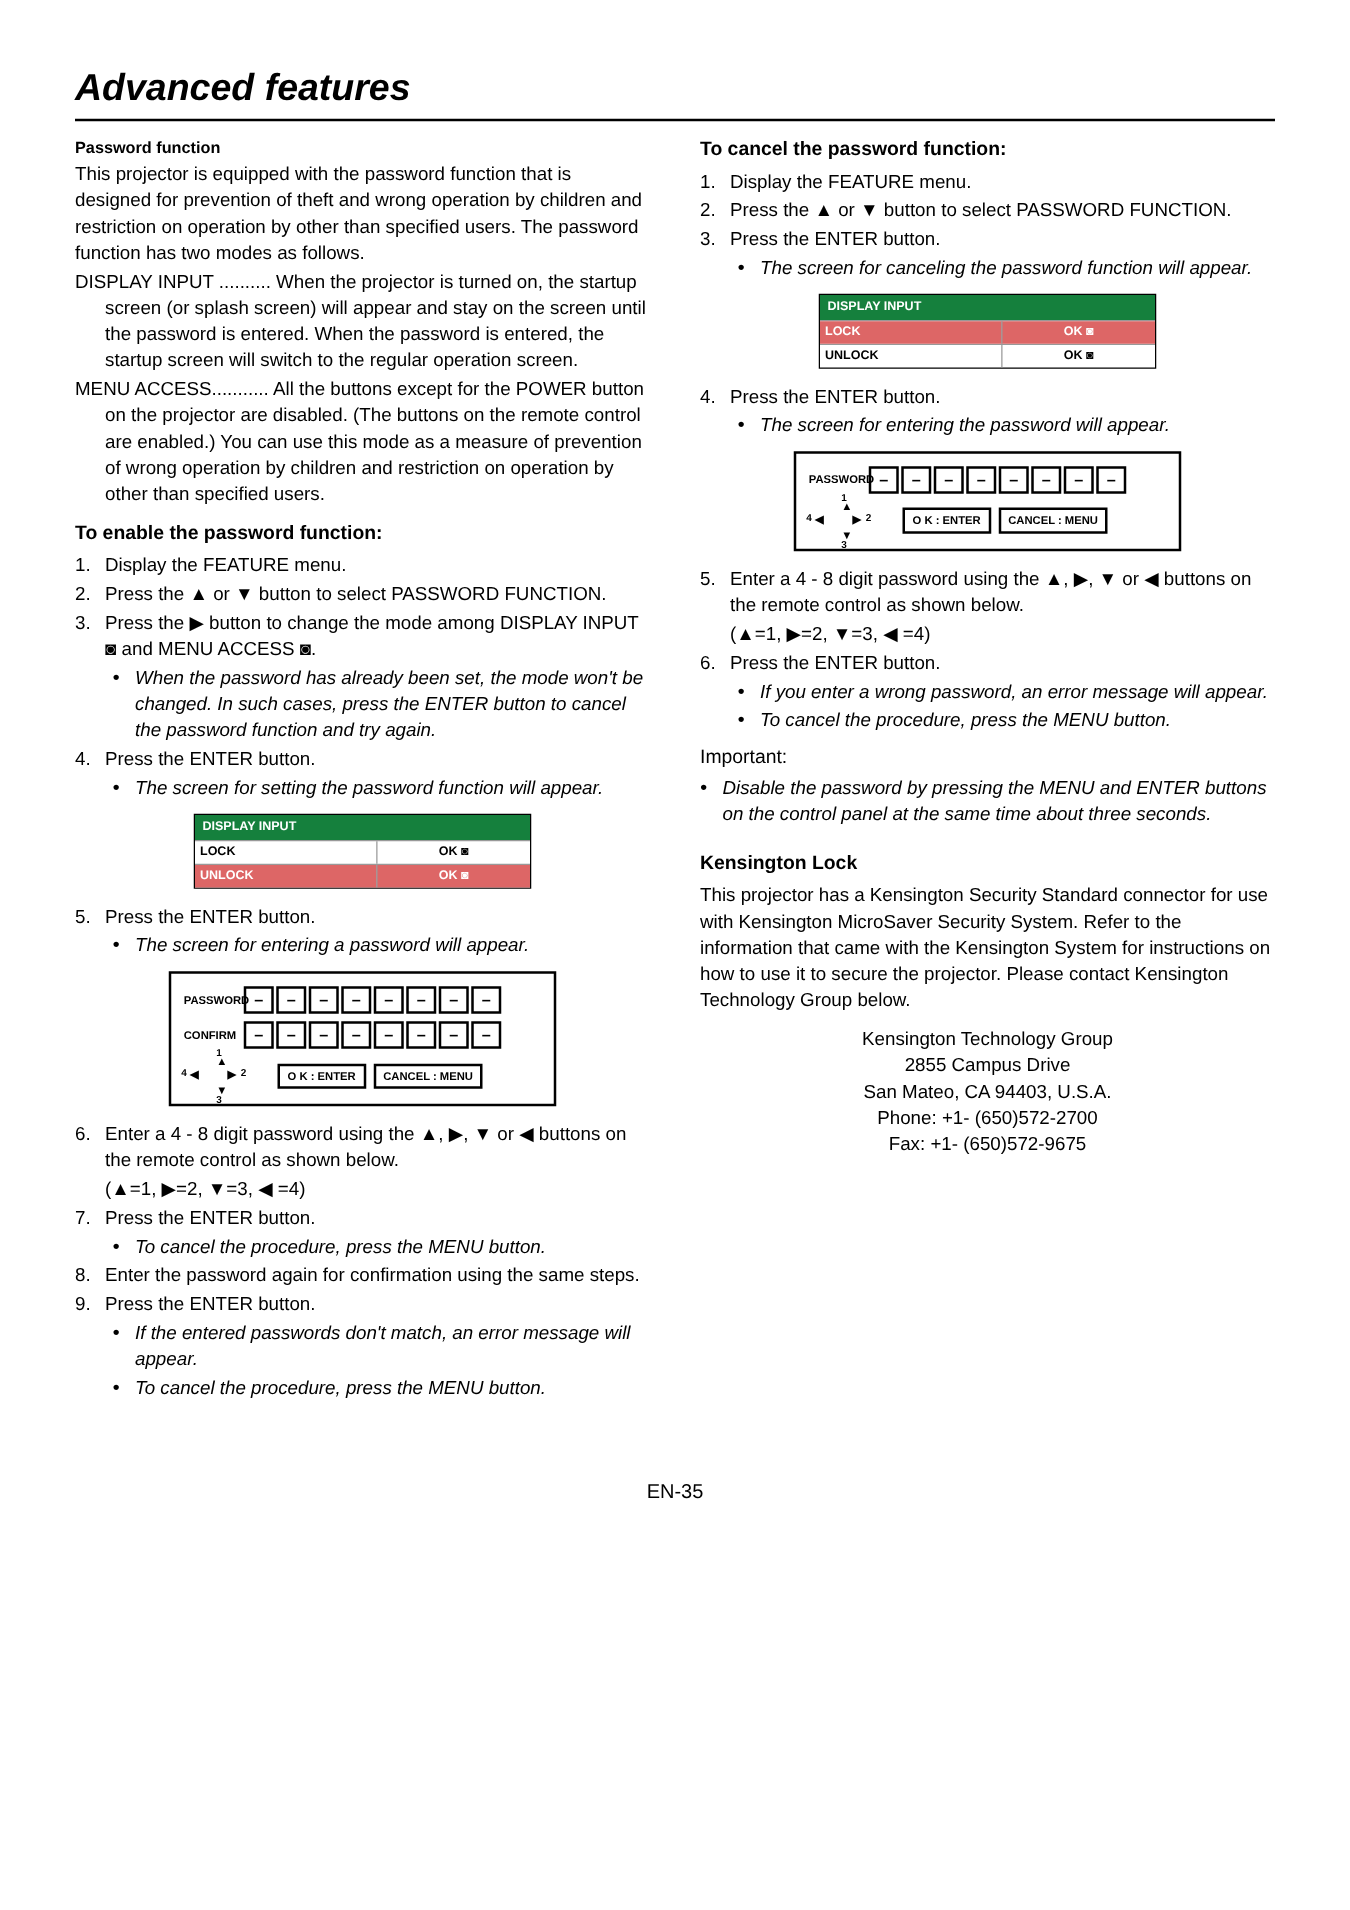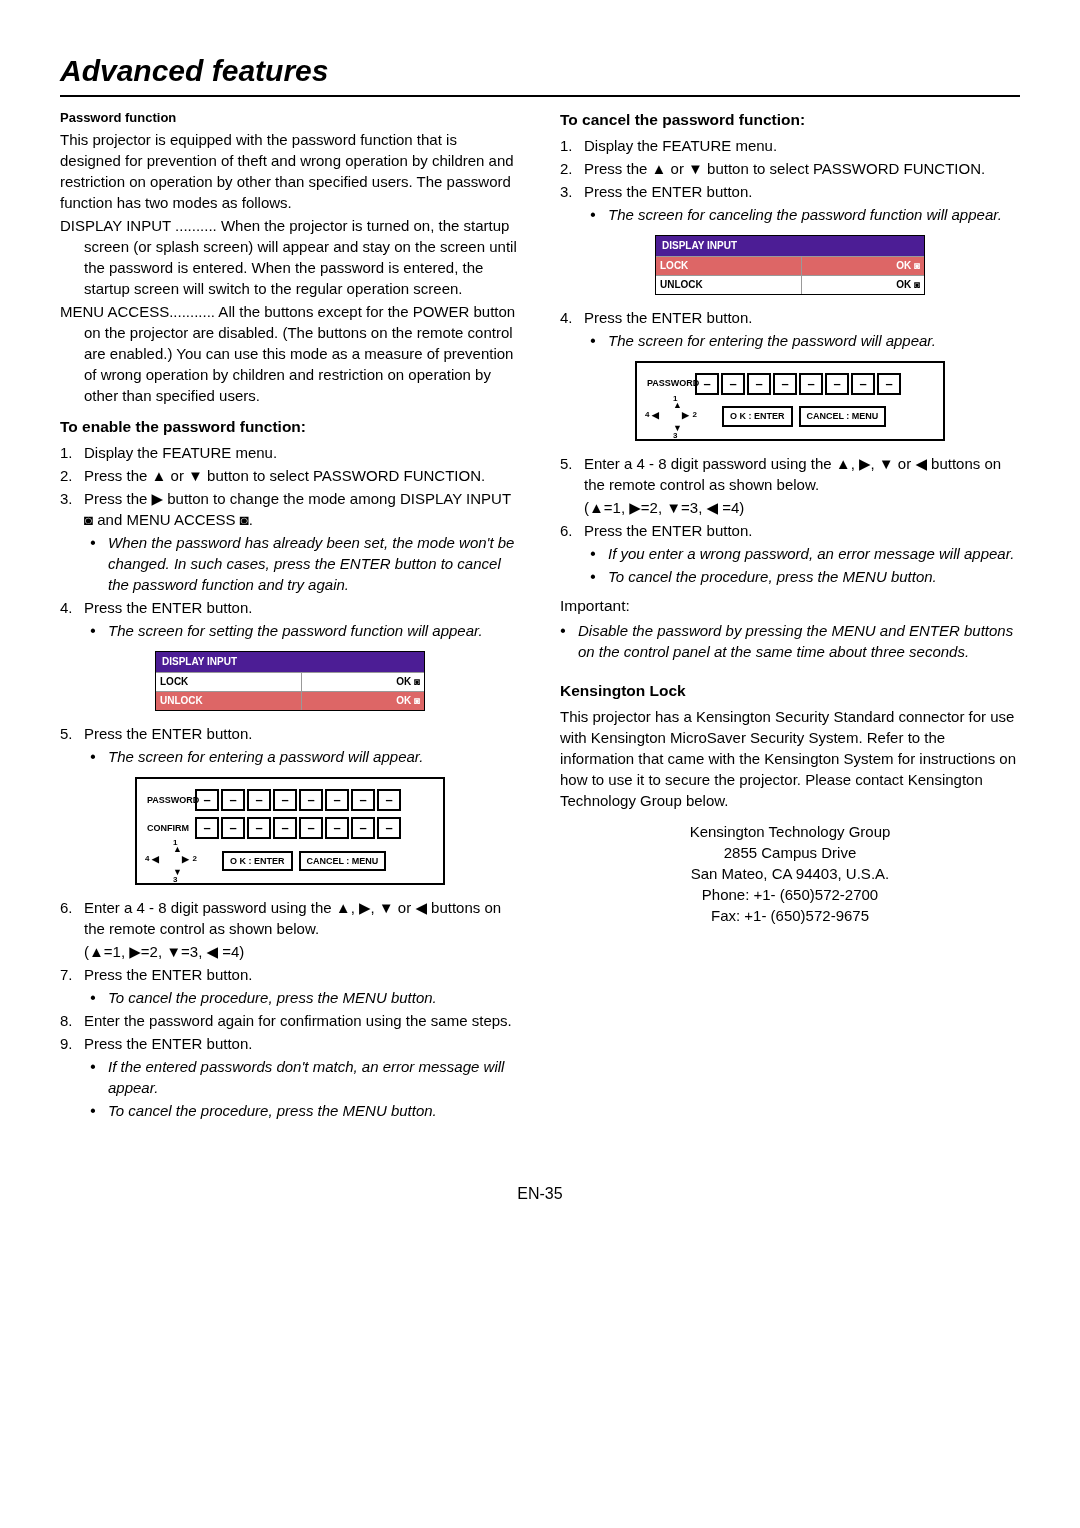--- a/index.html
+++ b/index.html
@@ -16,24 +16,24 @@
   ol { list-style: none; padding-left: 0; }
   ol > li { position: relative; padding-left: 24px; margin-bottom: 2px; }
   ol > li::before { content: attr(data-num) "."; position: absolute; left: 0; width: 22px; }
   ul { list-style: none; padding-left: 0; font-style: italic; }
   ul > li { position: relative; padding-left: 18px; margin-bottom: 2px; }
   ul > li::before { content: "•"; position: absolute; left: 0; font-size: 16px; }
   .sub-ul { margin-left: 6px; margin-top: 2px; }
   .arrow-misc { margin-top: 2px; margin-bottom: 2px; padding-left: 24px; }
   .fig-wrap { display: flex; justify-content: center; margin: 10px 0 12px 0; }
   .display-box { border: 1px solid black; width: 270px; font-size: 10px; }
-  .display-hdr { background: #4c1d95; color: white; font-weight: bold; padding: 3px 6px; }
+  .display-hdr { background: #15803d; color: white; font-weight: bold; padding: 3px 6px; }
   .display-row { display: flex; border-top: 1px solid #999; }
   .display-row span:first-child { flex: 1.2; padding: 2px 4px; font-weight: bold; }
-  .display-row span:last-child { flex: 1; text-align: right; padding: 2px 4px; font-weight: bold; border-left: 1px solid #999; }
+  .display-row span:last-child { flex: 1; text-align: center; padding: 2px 4px; font-weight: bold; border-left: 1px solid #999; }
   .display-row.sel span { background: #d66; color: white; }
   .pw-box { border: 2px solid black; width: 310px; padding: 10px 10px 6px 10px; font-size: 9px; font-weight: bold; }
   .pw-row { display: flex; align-items: center; margin-bottom: 6px; }
   .pw-label { width: 48px; }
   .pw-cells { display: flex; gap: 2px; }
   .pw-cell { width: 24px; height: 22px; border: 2px solid black; display: flex; align-items: center; justify-content: center; font-size: 13px; }
   .pw-bottom { display: flex; align-items: center; }
   .nav-dia { width: 60px; position: relative; height: 32px; font-size: 9px; }
   .nav-dia span { position: absolute; }
   .nav-up { top: -2px; left: 26px; } .nav-upn { top: -8px; left: 26px; font-size: 8px; }

